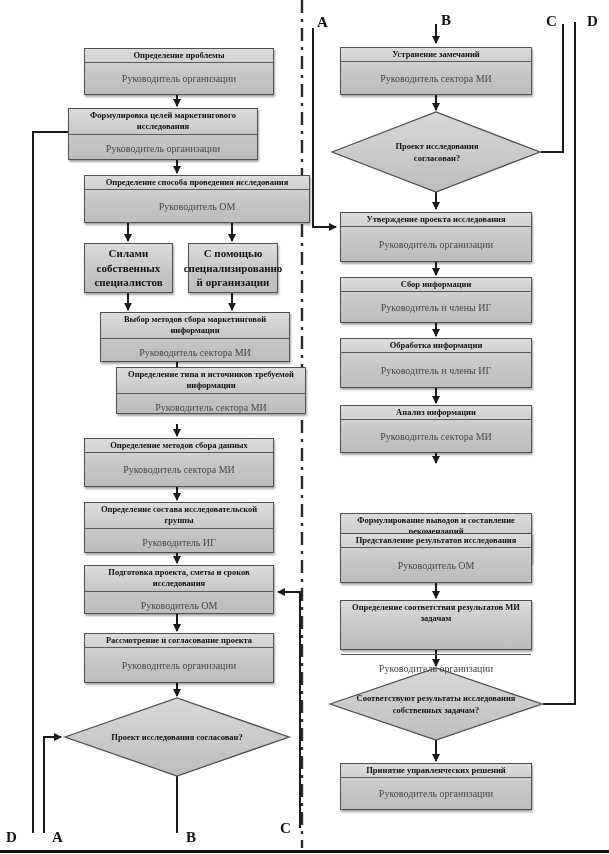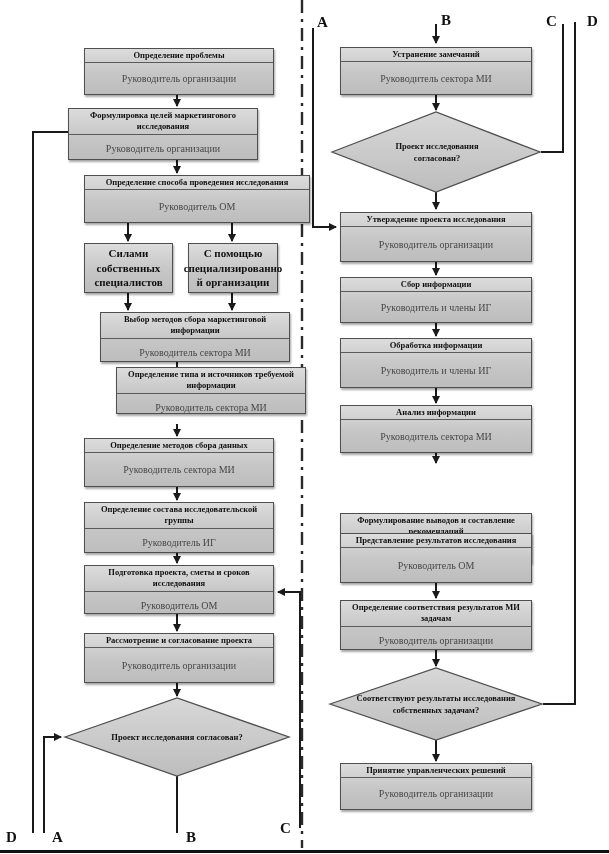--- a/index.html
+++ b/index.html
@@ -197,21 +197,21 @@
   <div class="box" style="left:340px;top:465px;width:192px;height:50px;margin-top:48px;">
     <div class="title">Формулирование выводов и составление рекомендаций</div>
     <div class="role">Руководитель ОМ</div>
   </div>
 
   <div class="box" style="left:340px;top:533px;width:192px;height:50px;">
     <div class="title">Представление результатов исследования</div>
     <div class="role">Руководитель ОМ</div>
   </div>
 
-  <div class="box" style="left:340px;top:600px;width:192px;height:50px;">
+  <div class="box" style="left:340px;top:600px;width:192px;height:50px;gap:28px;">
     <div class="title">Определение соответствия результатов МИ задачам</div>
     <div class="role">Руководитель организации</div>
   </div>
 
   <div class="diamond-label" style="left:356px;top:669px;width:160px;height:70px;">Соответствуют результаты исследования собственных задачам?</div>
 
   <div class="box" style="left:340px;top:763px;width:192px;height:47px;">
     <div class="title">Принятие управленческих решений</div>
     <div class="role">Руководитель организации</div>
   </div>

